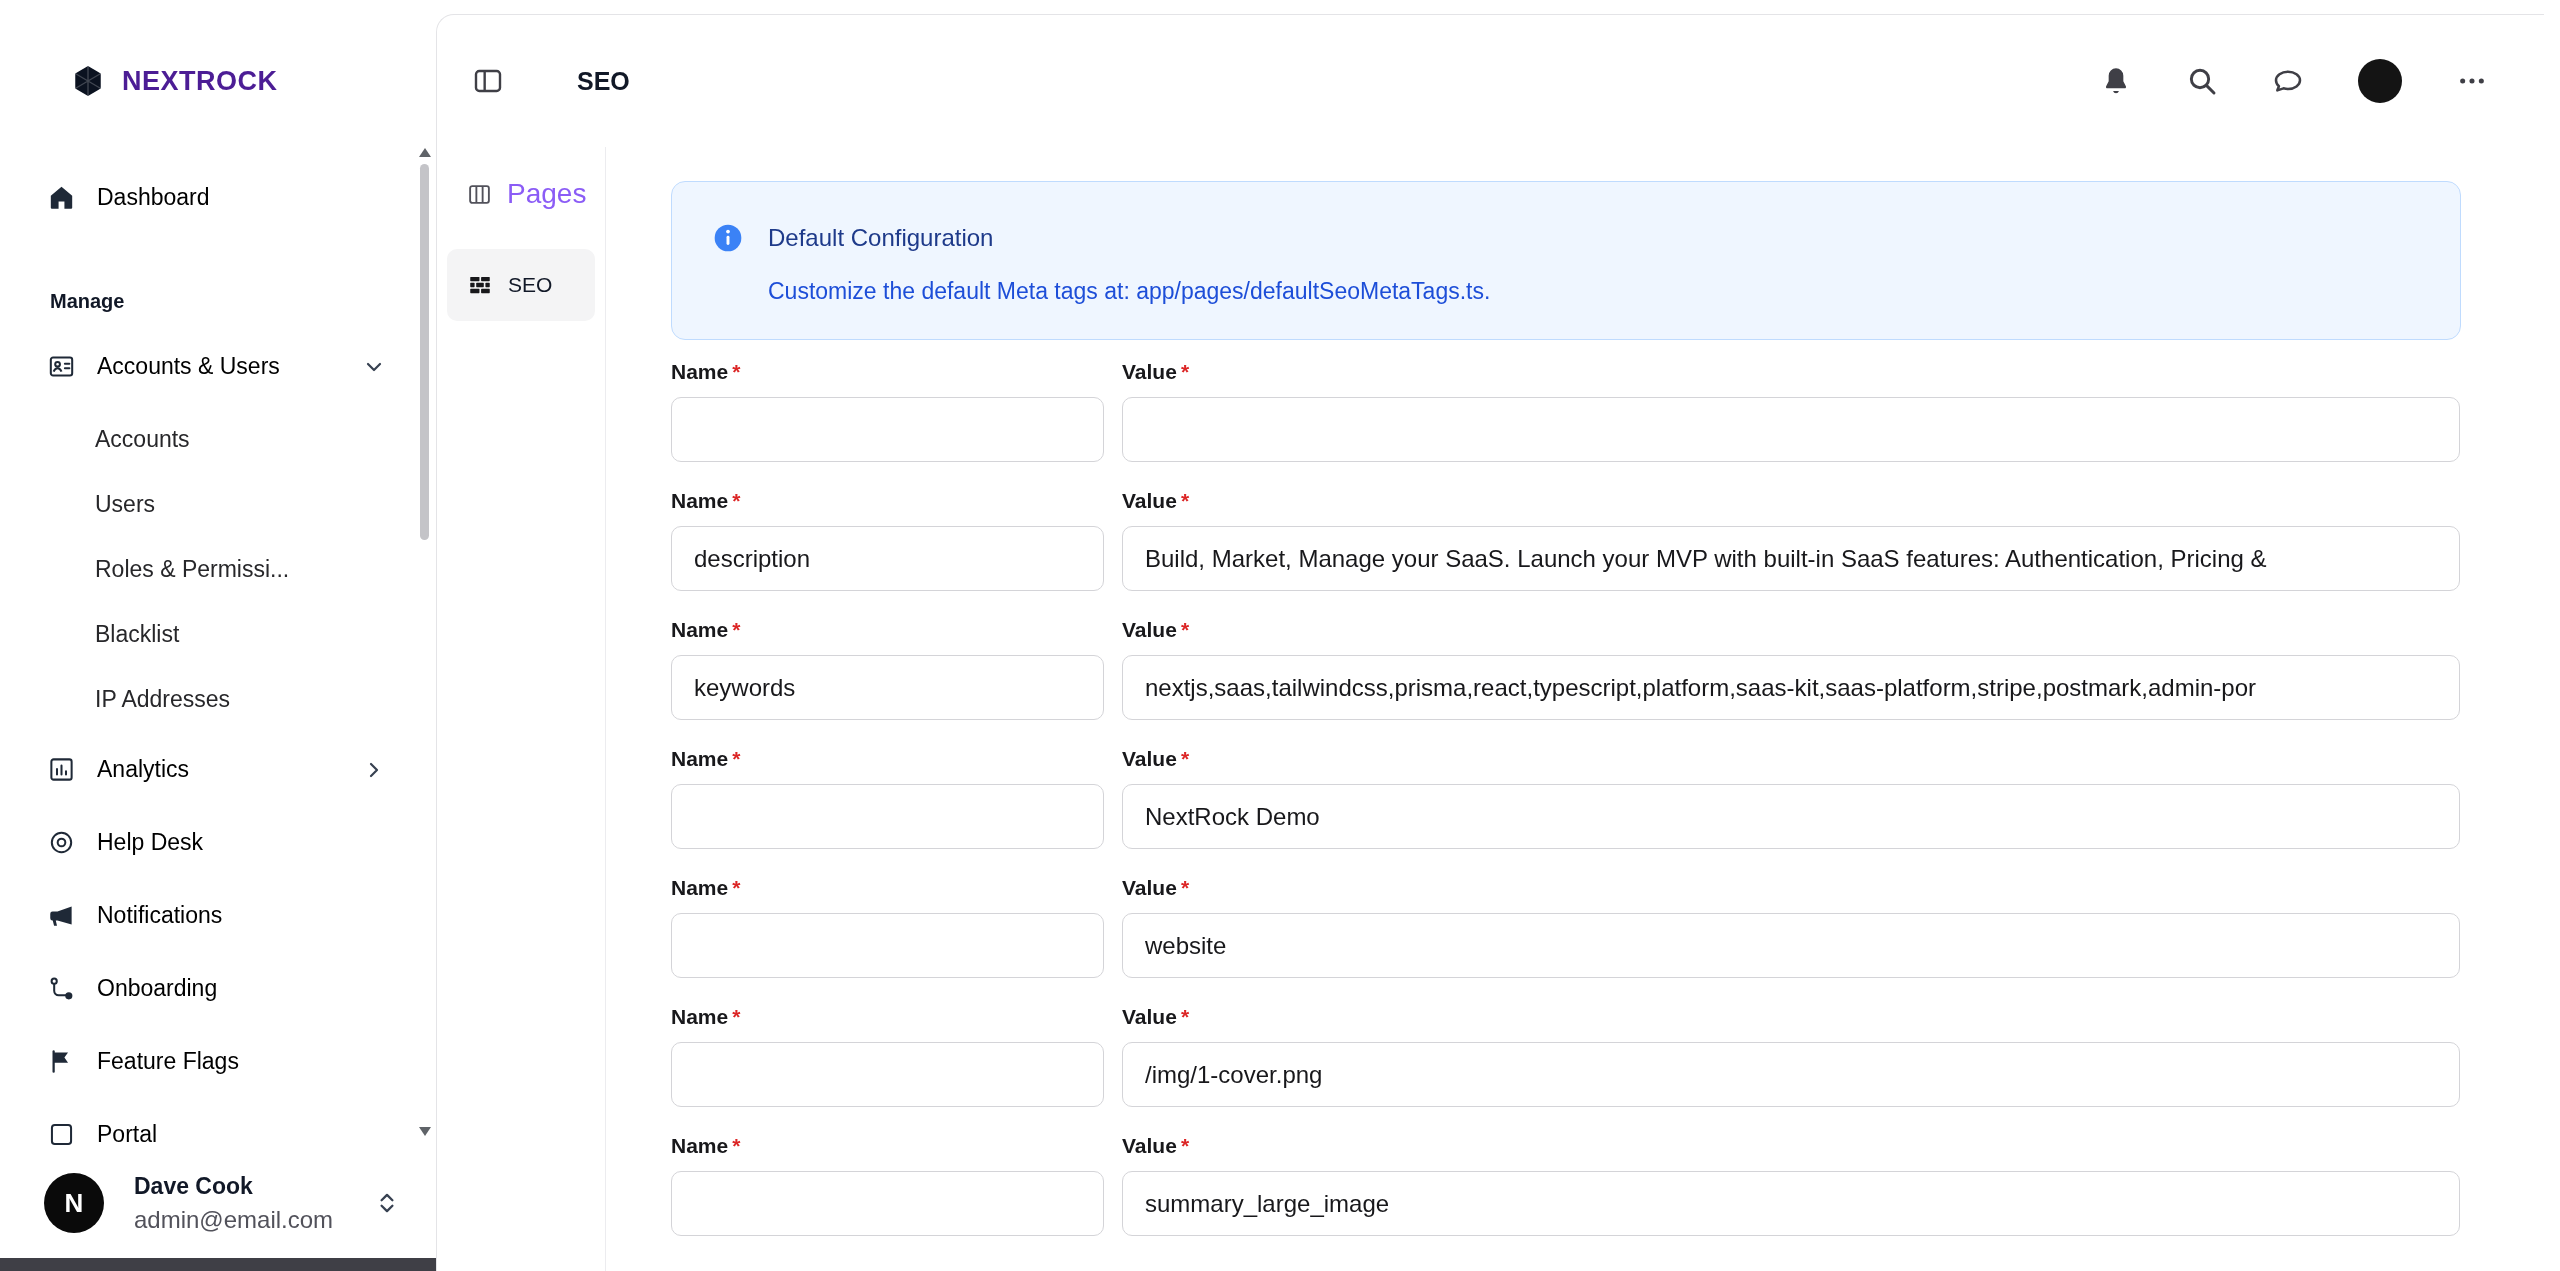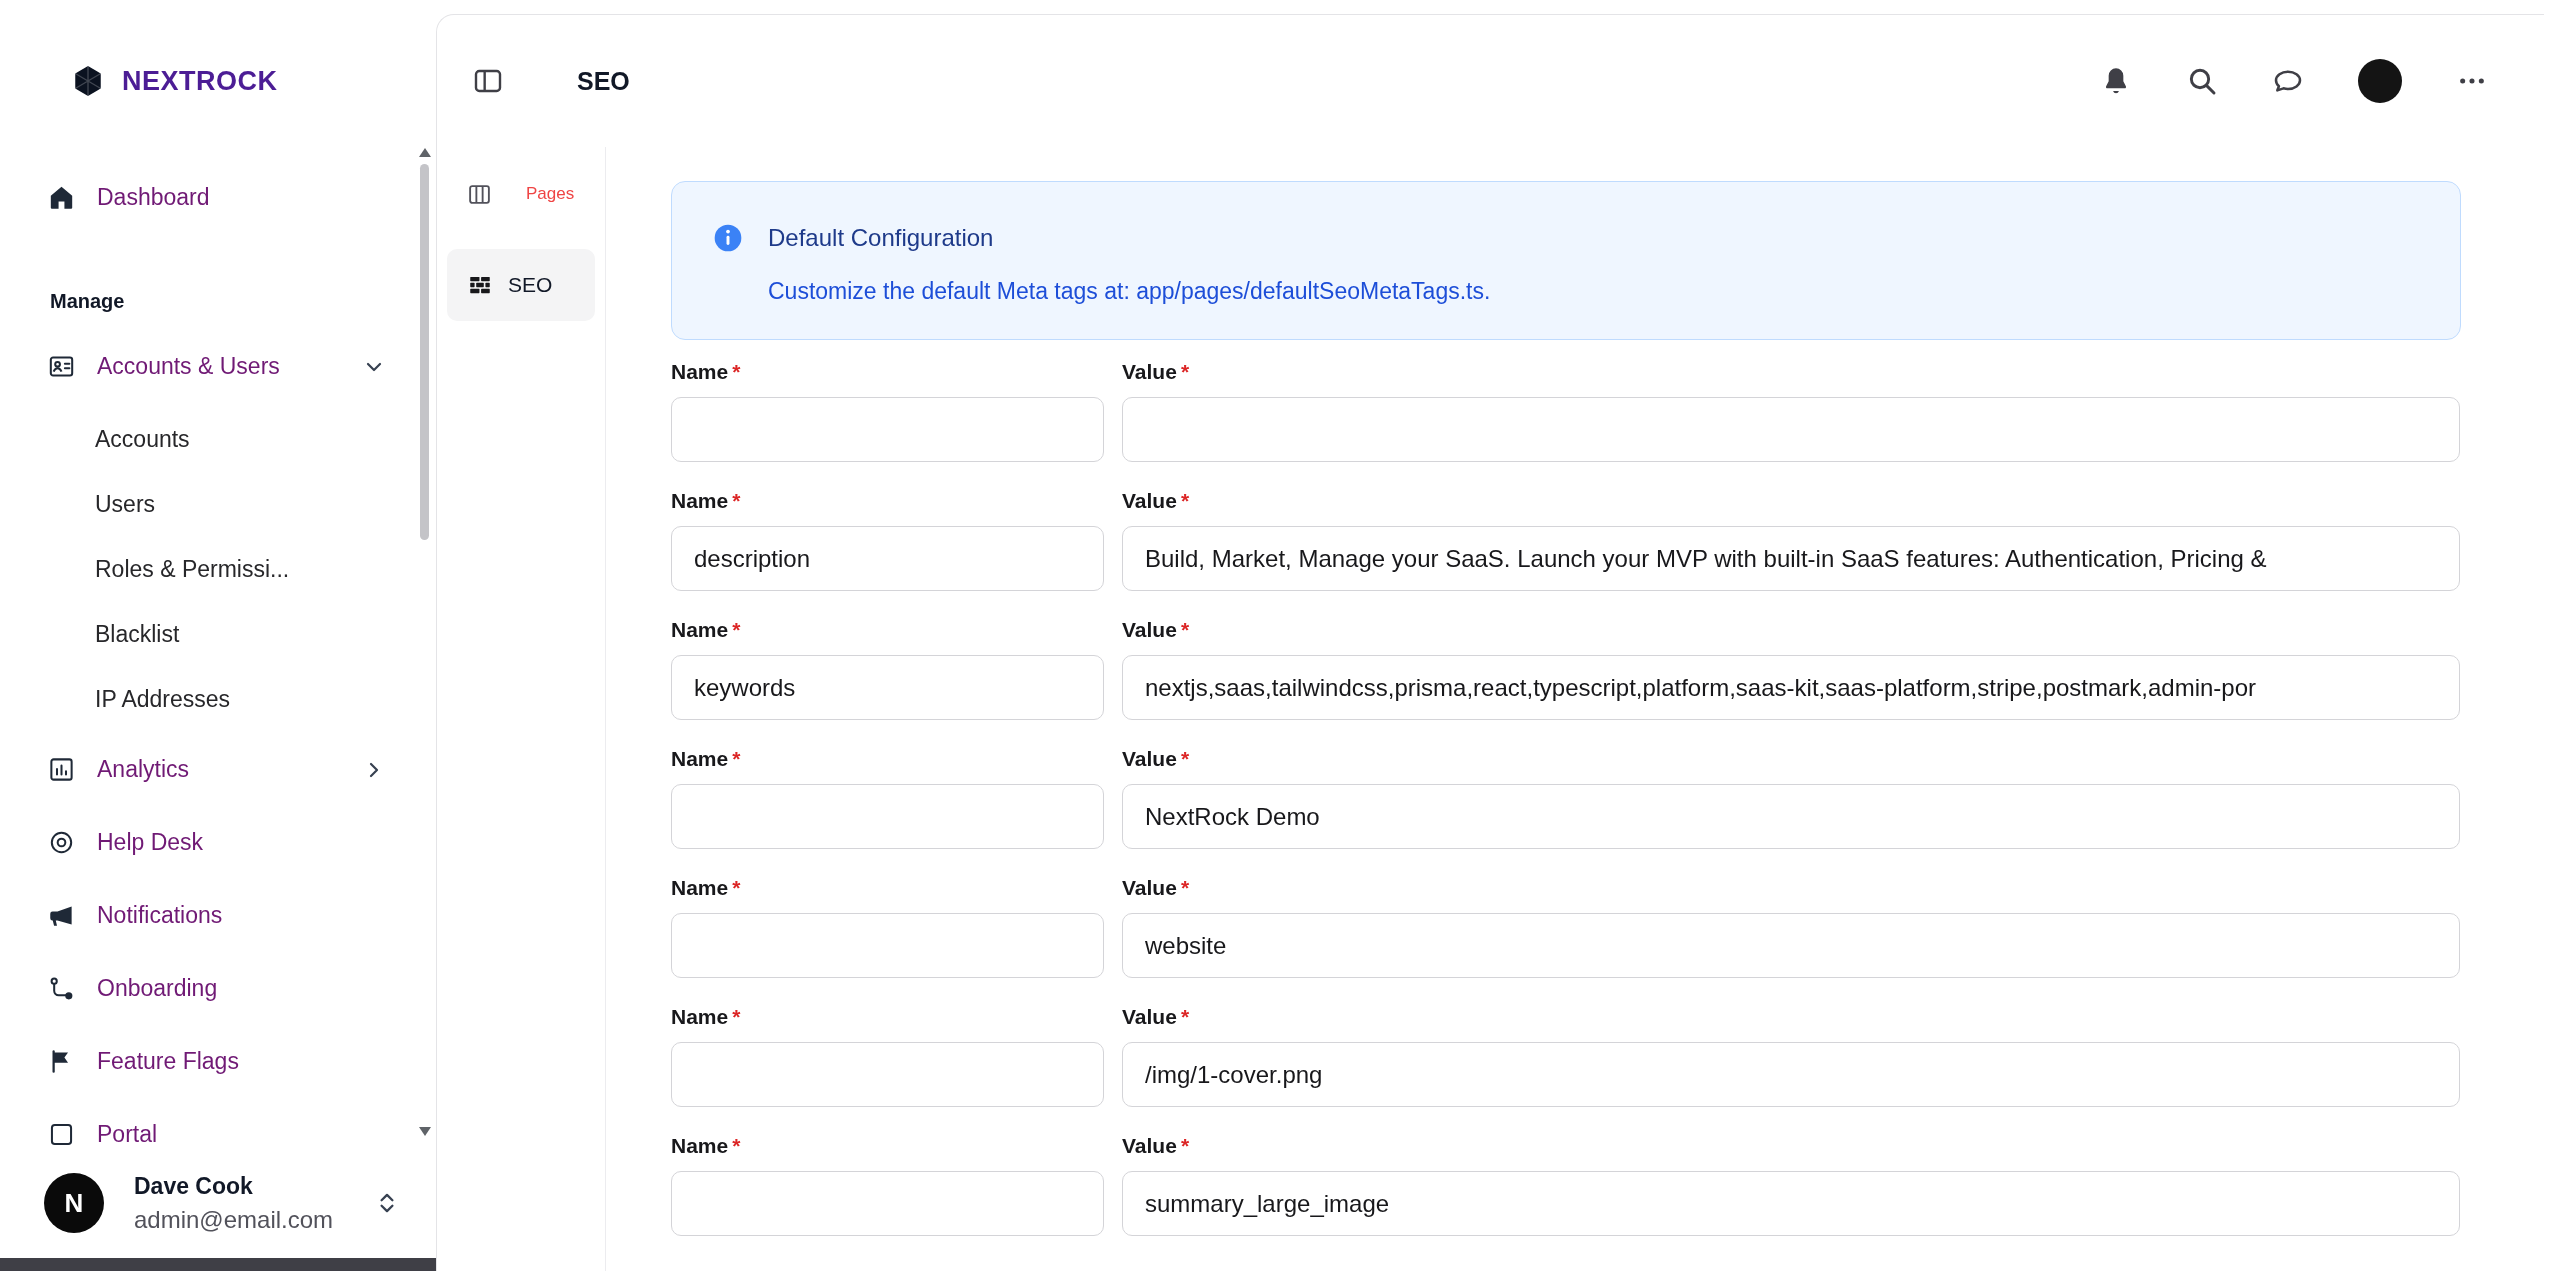--- a/index.html
+++ b/index.html
@@ -13,21 +13,21 @@
 
   
   .sidebar{ position:absolute; left:0; top:0; width:452px; height:1271px; background:#fff; }
   .logo-row{ display:flex; align-items:center; gap:16px; margin:63px 0 0 70px; height:36px; }
   .logo-gem{ width:36px; height:36px; }
   .brand-name{ font-size:27px; font-weight:800; letter-spacing:.5px; color:#4c1d95; }
 
   .nav{ margin-top:66px; padding:0 36px 0 48px; height:987px; overflow:hidden; }
   .nav-item{ height:65px; display:flex; align-items:center; gap:22px; cursor:pointer; border-radius:10px; margin-bottom:8px; }
   .nav-item .nico{ width:27px; height:27px; flex:0 0 27px; color:#1f2937; }
-  .nav-item .nlabel{ font-size:23px; font-weight:500; color:#701a75; white-space:nowrap; }
+  .nav-item .nlabel{ font-size:23px; font-weight:500; color:#000000; white-space:nowrap; }
   .nav-chev{ width:24px; height:24px; margin-left:auto; margin-right:30px; color:#374151; }
   .nav-section{ font-size:20px; font-weight:700; color:#111827; margin:58px 0 20px 2px; height:26px; line-height:26px; }
   .nav-sub{ height:65px; display:flex; align-items:center; padding-left:47px; font-size:23px; color:#27272a; cursor:pointer; margin-bottom:0; }
 
   
   .sb-scroll{ position:absolute; right:20px; top:148px; width:15px; height:988px; }
   .sb-arrow{ position:absolute; left:2px; width:0; height:0; }
   .sb-arrow.up{ top:0; border-left:6px solid transparent; border-right:6px solid transparent; border-bottom:9px solid #5f6368; }
   .sb-arrow.down{ bottom:0; border-left:6px solid transparent; border-right:6px solid transparent; border-top:9px solid #5f6368; }
   .sb-thumb{ position:absolute; left:3px; top:16px; width:9px; height:376px; background:#c4c4c8; border-radius:5px; }
@@ -47,21 +47,21 @@
   .card-header{ height:132px; display:flex; align-items:center; padding:0 56px 0 35px; }
   .hicon{ width:32px; height:32px; color:#3f3f46; cursor:pointer; }
   .page-title{ font-size:25px; font-weight:700; color:#111827; margin-left:73px; }
   .header-right{ margin-left:auto; display:flex; align-items:center; gap:54px; }
   .header-avatar{ width:44px; height:44px; border-radius:50%; background:#141414; cursor:pointer; }
 
   .card-body{ display:flex; height:1125px; }
   .subnav{ width:169px; border-right:1px solid #ececef; flex:0 0 169px; }
   .subnav-item{ display:flex; align-items:center; gap:15px; height:40px; margin:27px 0 0 30px; cursor:pointer; }
   .subnav-item .sico{ width:25px; height:25px; color:#52525b; }
-  .subnav-item .slabel{ font-size:17px; color:#ef4444;margin-left:19px; }
+  .subnav-item .slabel{ font-size:28px; color:#8b5cf6; }
   .subnav-active{ display:flex; align-items:center; gap:15px; height:72px; margin:35px 10px 0 10px; border-radius:10px; background:#f4f4f5; padding-left:20px; cursor:pointer; }
   .subnav-active .sico{ width:26px; height:26px; color:#18181b; }
   .subnav-active .slabel{ font-size:21px; color:#111827; }
 
   .content{ flex:1; padding:34px 83px 0 65px; }
 
   
   .alert{ height:159px; background:#eff6ff; border:1px solid #bfdbfe; border-radius:14px; padding:40px 40px 0 40px; }
   .alert-title-row{ display:flex; align-items:center; gap:24px; height:32px; }
   .info-badge{ width:32px; height:32px; flex:0 0 32px; }

